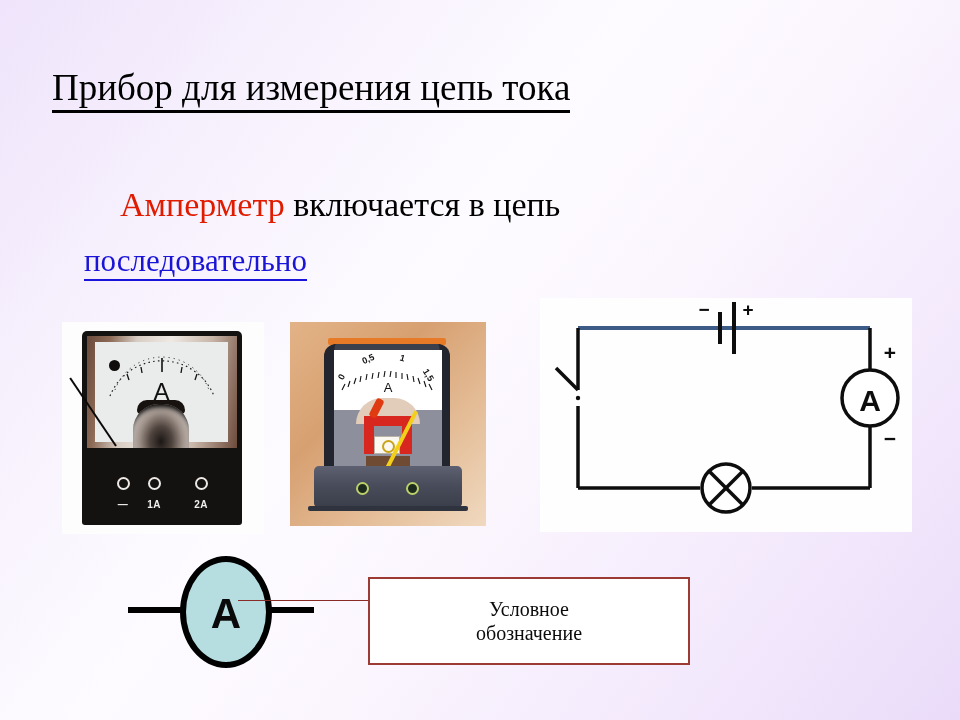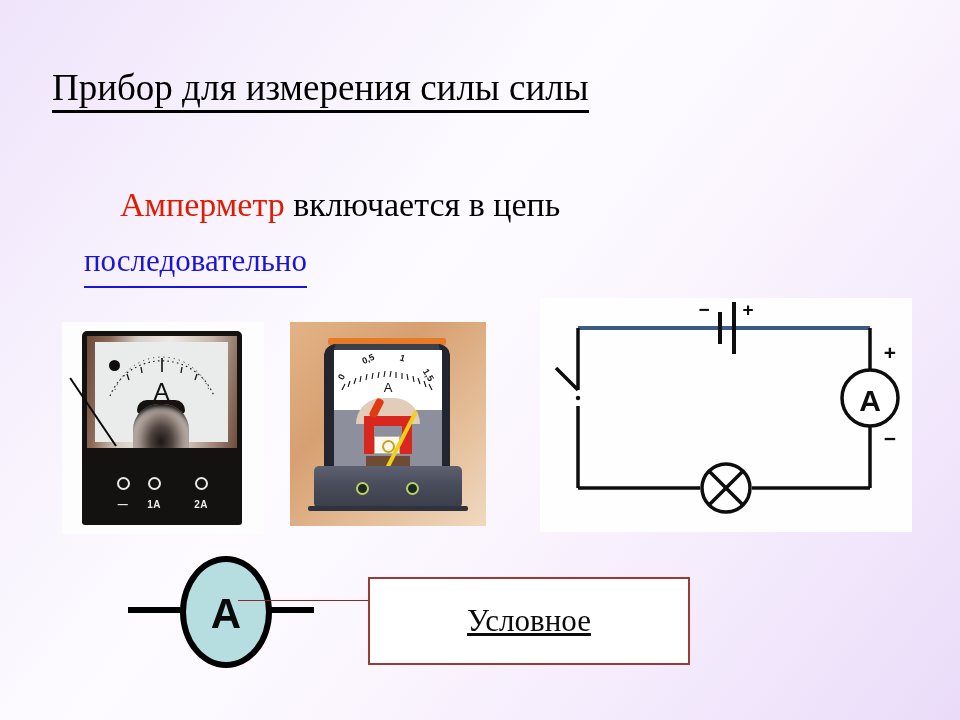--- a/index.html
+++ b/index.html
@@ -54,21 +54,21 @@
   #line2 {
     position: absolute;
     left: 84px;
     top: 243px;
     font-size: 31px;
     color: #1a13d8;
     white-space: nowrap;
   }
   #line2 .ul {
     border-bottom: 2px solid #1a13d8;
-    padding-bottom: 8px;
+    padding-bottom: 1px;
   }
 
   
   .panel { position: absolute; overflow: hidden; }
 
   
   #photo1 {
     left: 62px; top: 322px; width: 202px; height: 212px;
     background: #fdfdfd;
   }
@@ -238,30 +238,30 @@
   #leader-line {
     position:absolute; left:110px; top:48px; width:152px; height:1px;
     background:#8a2b28;
   }
   #callout {
     position:absolute; left:368px; top:577px; width:322px; height:88px;
     background:#ffffff; border:2px solid #9c3a34; box-sizing:border-box;
     display:flex; align-items:center; justify-content:center;
   }
   #callout .txt {
-    text-align:center; font-size:31px; line-height:1.22; color:#0b0b0b;text-decoration:underline;
+    text-align:center; font-size:20px; line-height:1.22; color:#0b0b0b;
   }
 </style>
 </head>
 <body>
 
 <div id="slide">
 
   <div id="title">
-    <span class="ul">Прибор для измерения силы силы</span>
+    <span class="ul">Прибор для измерения цепь тока</span>
   </div>
 
   <div id="line1">
     <span class="amp">Амперметр</span><span class="rest"> включается в цепь</span>
   </div>
   <div id="line2">
     <span class="ul">последовательно</span>
   </div>
 
   <div class="panel" id="photo1">
@@ -397,16 +397,17 @@
     <div id="lead-right"></div>
     <div id="amm-circle">
       <div class="A">A</div>
     </div>
     <div id="leader-line"></div>
   </div>
 
   <div id="callout">
     <div class="txt">
       <div>Условное</div>
+      <div>обозначение</div>
     </div>
   </div>
 
 </div>
 
 </body></html>

